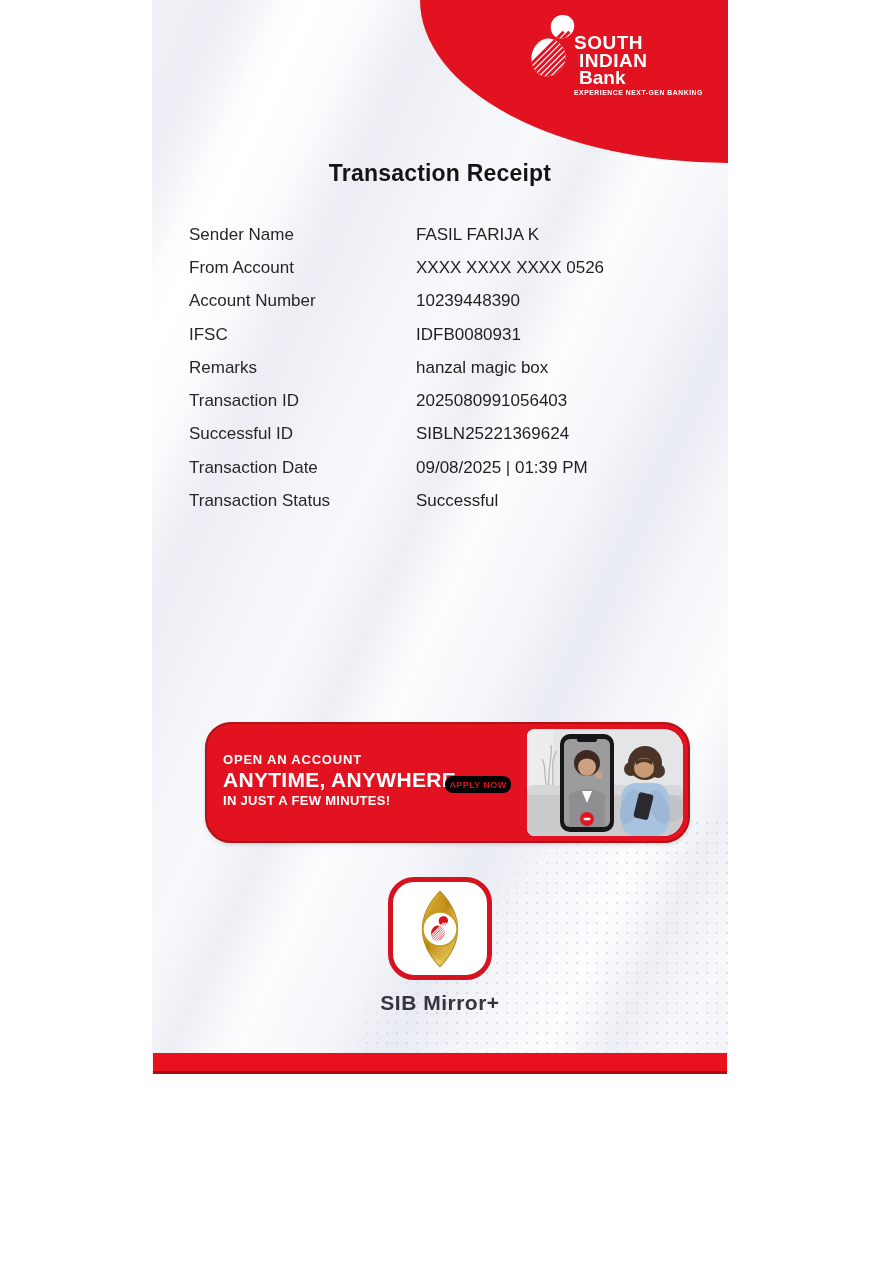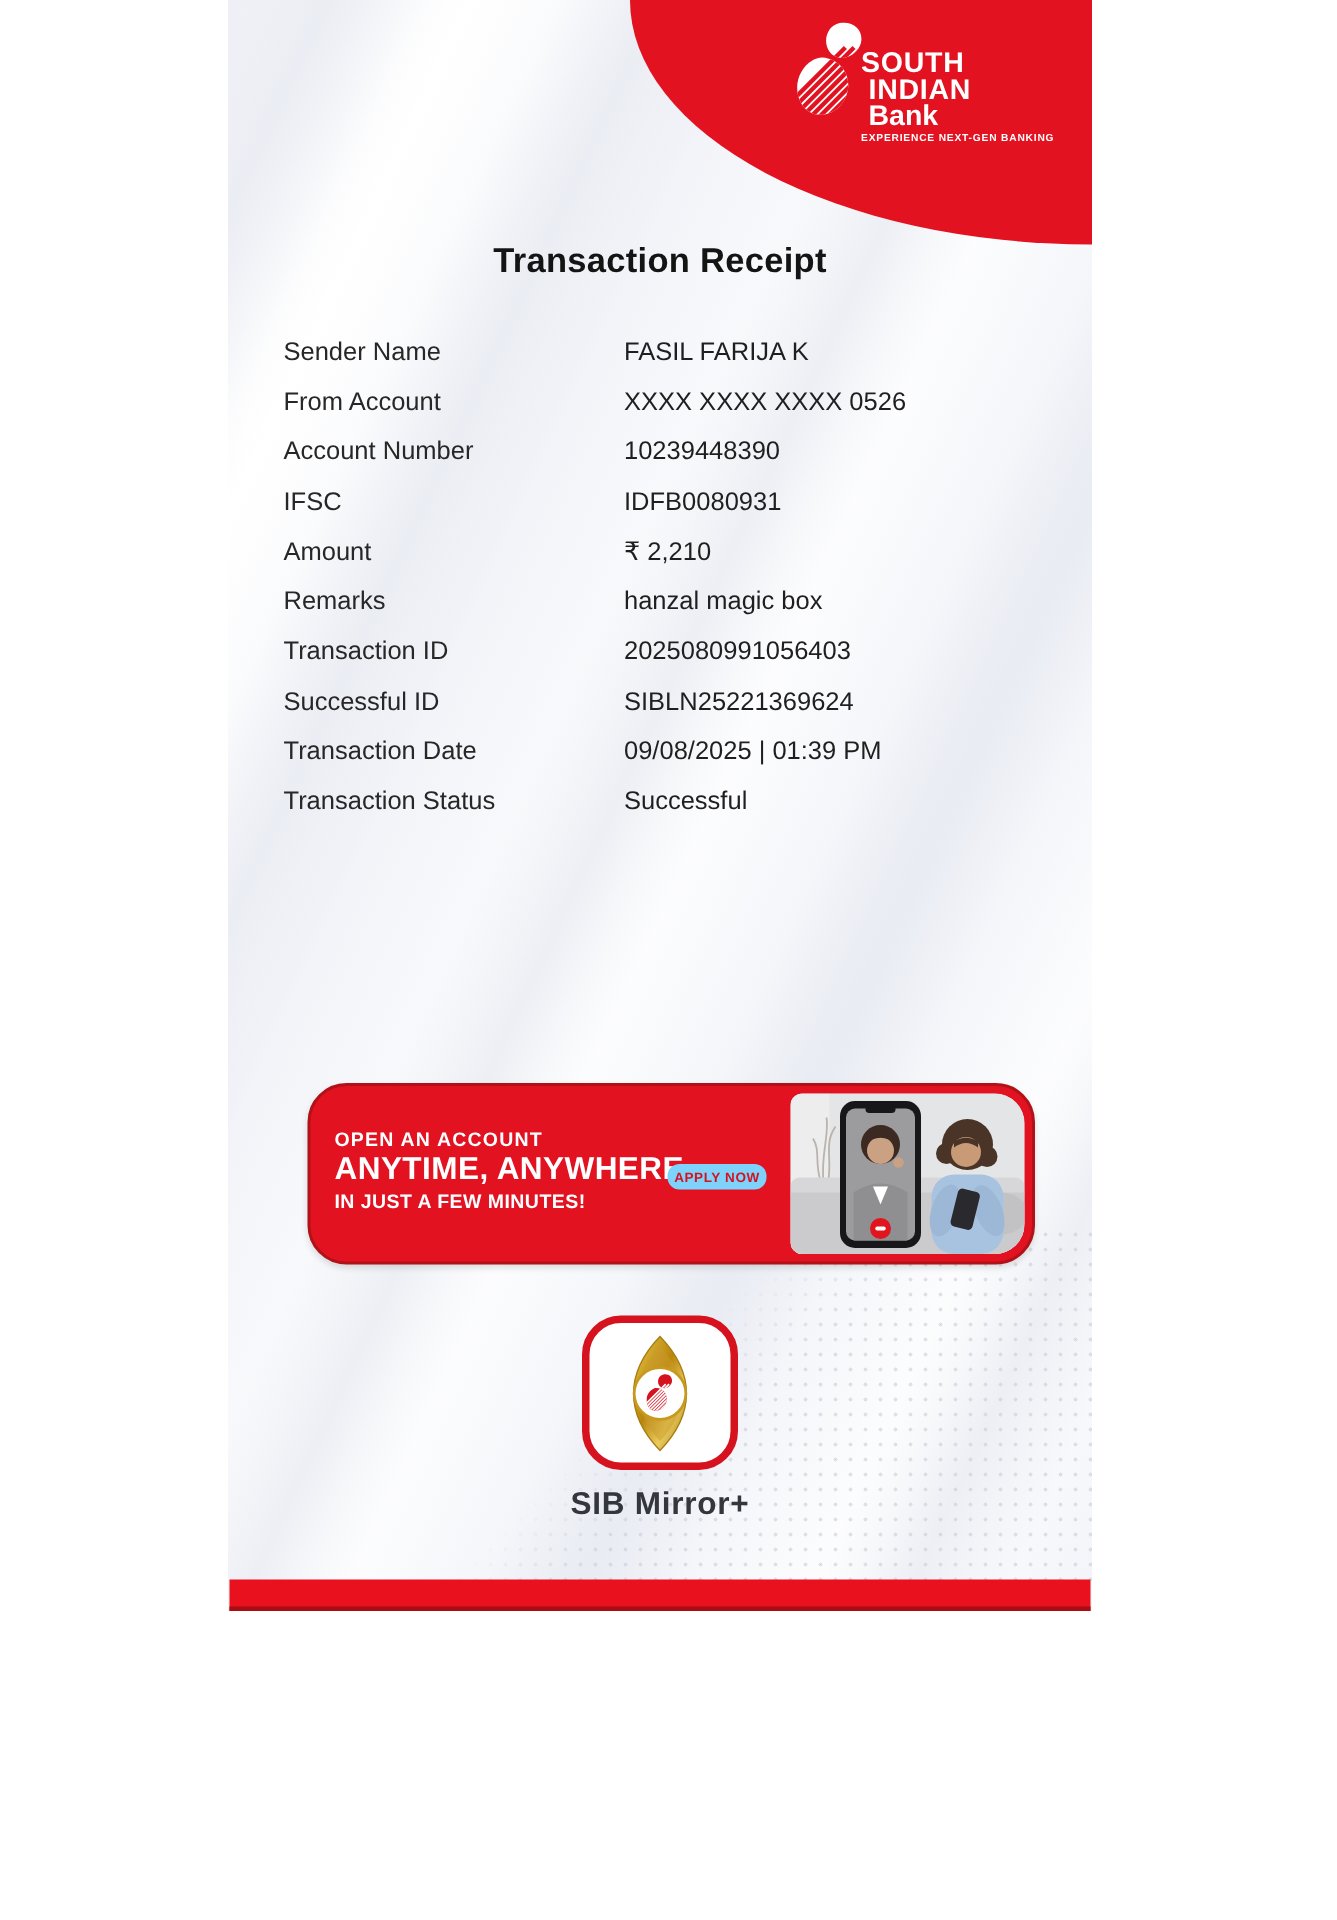--- a/index.html
+++ b/index.html
@@ -52,21 +52,21 @@
     background:#e21221;border:2px solid #b01218;border-radius:26px;box-sizing:border-box;
     box-shadow:0 2px 4px rgba(0,0,0,.12);
     padding-left:40px;
   }
   .banner-text{position:absolute;left:16px;top:27px;color:#fff;}
   .bt1{font-size:13px;font-weight:700;letter-spacing:.8px;line-height:17px;}
   .bt2{font-size:21px;font-weight:800;letter-spacing:.3px;line-height:24px;}
   .bt3{font-size:13px;font-weight:700;letter-spacing:.3px;line-height:17px;}
   .cta{
     position:absolute;left:238px;top:52px;width:66px;height:17px;
-    background:#7dd3fc;border-radius:8px;display:flex;align-items:center;justify-content:center;
+    background:#000000;border-radius:8px;display:flex;align-items:center;justify-content:center;
     font-size:9px;font-weight:700;color:#d5121e;letter-spacing:.4px;cursor:pointer;
   }
   .photo{
     position:absolute;top:5px;right:5px;width:156px;height:107px;
     border-radius:8px 20px 20px 8px;overflow:hidden;background:#e3e4e6;
   }
   
   .app-icon{
     position:absolute;left:236px;top:877px;width:104px;height:103px;box-sizing:border-box;
     background:#fff;border:5px solid #d5121e;border-radius:26px;
@@ -139,24 +139,20 @@
       </div>
     <div class="row">
         <span class="lbl">Account Number</span>
         <span class="val">10239448390</span>
       </div>
     <div class="row">
         <span class="lbl">IFSC</span>
         <span class="val">IDFB0080931</span>
       </div>
     <div class="row">
-        <span class="lbl">Amount</span>
-        <span class="val">₹ 2,210</span>
-      </div>
-    <div class="row">
         <span class="lbl">Remarks</span>
         <span class="val">hanzal magic box</span>
       </div>
     <div class="row">
         <span class="lbl">Transaction ID</span>
         <span class="val">2025080991056403</span>
       </div>
     <div class="row">
         <span class="lbl">Successful ID</span>
         <span class="val">SIBLN25221369624</span>

